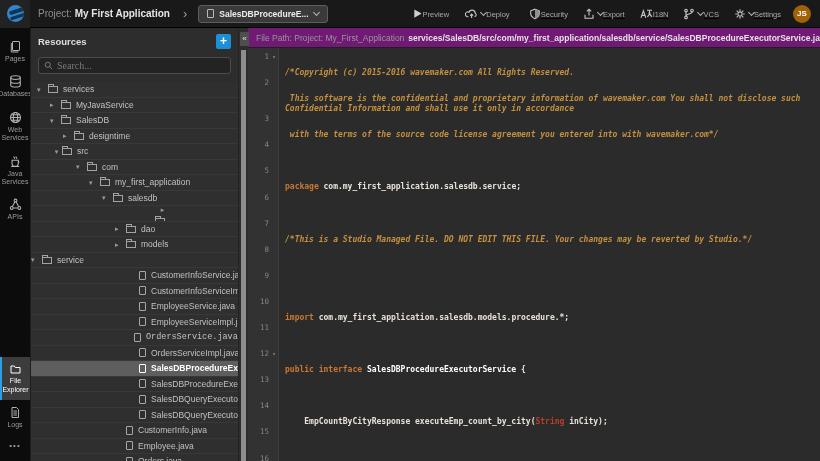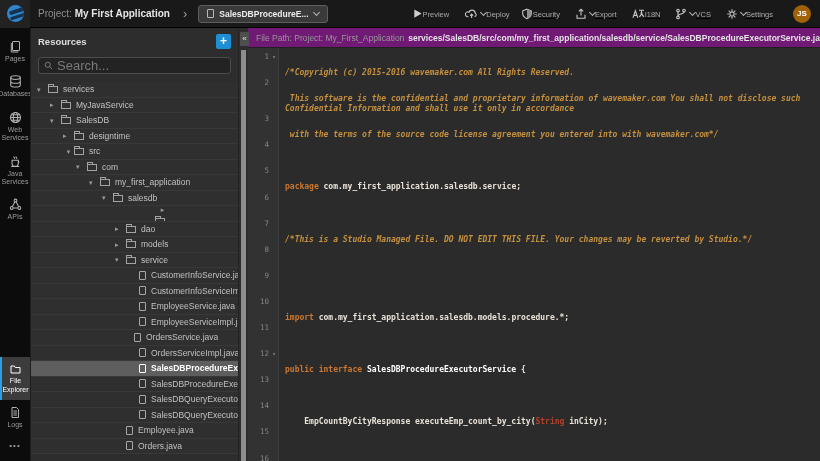--- a/index.html
+++ b/index.html
@@ -32,21 +32,21 @@
   .file-ico { width:7px; height:9px; border:1px solid #b9b9b9; border-radius:1px; background:transparent; flex:0 0 7px; }
   .tab-chip .lbl { color:#ececec; font-size:8.5px; font-weight:bold; white-space:nowrap; }
   .chev { width:5px; height:5px; border-right:1px solid #b5b5b5; border-bottom:1px solid #b5b5b5; transform:rotate(45deg); margin-top:-3px; }
   .tb-group-left { display:flex; gap:16px; margin-left:84px; }
   .tb-group-right { display:flex; gap:15px; margin-left:auto; align-items:flex-start;text-decoration:underline; }
   .tb-btn { display:flex; flex-direction:row; align-items:center; color:#a9a9a9; font-size:7.5px; line-height:1; cursor:default; }
   .tb-btn .ico-row { display:flex; align-items:center; gap:3px; height:14px; }
   .tb-btn svg { stroke:#c6c6c6; fill:none; stroke-width:1.1; }
   .tb-btn .lbl { margin-top:2px; white-space:nowrap; }
   .avatar { width:18px; height:18px; border-radius:50%; background:#a16207; color:#fff; font-weight:bold;
-    font-size:8px; display:flex; align-items:center; justify-content:center; margin:0 9px 0 20px; align-self:center; }
+    font-size:8px; display:flex; align-items:center; justify-content:center; margin:0 9px 0 12px; align-self:center; }
 
   
   .body-row { flex:1; display:flex; min-height:0; }
 
   
   .sidebar { flex:0 0 30px; width:30px; background:#0c0c0c; display:flex; flex-direction:column; padding-top:6px; }
   .sb-item { display:flex; flex-direction:column; align-items:center; padding:6px 1px 6px 1px;
     color:#9c9c9c; font-size:7px; text-align:center; line-height:1.2; gap:2px; }
   .sb-item svg { stroke:#b2b2b2; fill:none; stroke-width:1; }
   .sb-item.active { background:#3c3c3c; border-left:2px solid #2e9fe0; padding-left:0; color:#fff; }
@@ -56,21 +56,21 @@
 
   
   .resources { flex:0 0 208px; width:208px; background:#2d2d2d; display:flex; flex-direction:column; border-left:1px solid #1e1e1e; min-height:0; }
   .res-head { flex:0 0 26px; display:flex; align-items:center; padding:0 7px; }
   .res-title { color:#dedede; font-size:9.5px; font-weight:bold; }
   .plus-btn { margin-left:auto; width:15px; height:15px; background:#1e8fd5; border-radius:2px;
     color:#fff; font-size:12px; line-height:14px; text-align:center; font-weight:bold; cursor:pointer; }
   .search-wrap { flex:0 0 17px; margin:3px 7px 8px 7px; background:#232323; border:1px solid #4c4c4c; border-radius:3px;
     display:flex; align-items:center; gap:4px; padding:0 5px; }
   .search-wrap svg { stroke:#8a8a8a; fill:none; stroke-width:1.1; flex:0 0 9px; }
-  .search-wrap input { flex:1; background:transparent; border:none; outline:none; color:#bdbdbd; font-size:13px; font-family:Liberation Sans, sans-serif; padding:0; min-width:0; }
+  .search-wrap input { flex:1; background:transparent; border:none; outline:none; color:#bdbdbd; font-size:10px; font-family:Liberation Serif, serif; padding:0; min-width:0; }
   .search-wrap input::placeholder { color:#7a7a7a; }
   .tree { flex:1; overflow:hidden; }
   .tree-row { height:15.5px; display:flex; align-items:center; border-bottom:1px solid #383838;
     color:#c1c1c1; font-size:8.5px; white-space:nowrap; overflow:hidden; background:#2f2f2f; }
   .tree-row.selected { background:#5e5e5e; color:#fff; font-weight:bold; }
   .caret-i { flex:0 0 11px; color:#9a9a9a; font-size:7px; line-height:1; }
   .caret-sp { flex:0 0 11px; }
   .folder-i { flex:0 0 10px; width:10px; height:7px; border:1px solid #a3a3a3; position:relative; margin-right:5px; margin-top:1px; }
   .folder-i:before { content:""; position:absolute; top:-3px; left:-1px; width:4px; height:2px;
     border:1px solid #a3a3a3; border-bottom:none; }
@@ -291,21 +291,21 @@
           <div class="tree-row" style="padding-left: 19px;">
             <span class="caret-i">▾</span>
             <span class="folder-i"></span>
             <span class="lbl">SalesDB</span>
           </div>
           <div class="tree-row" style="padding-left: 32px;">
             <span class="caret-i">▸</span>
             <span class="folder-i"></span>
             <span class="lbl">designtime</span>
           </div>
-          <div class="tree-row" style="padding-left: 32px; text-align: center;">
+          <div class="tree-row" style="padding-left: 20px; text-align: center;">
             <span class="caret-i">▾</span>
             <span class="folder-i"></span>
             <span class="lbl">src</span>
           </div>
           <div class="tree-row" style="padding-left: 45px;">
             <span class="caret-i">▾</span>
             <span class="folder-i"></span>
             <span class="lbl">com</span>
           </div>
           <div class="tree-row" style="padding-left: 58px;">
@@ -326,74 +326,79 @@
           <div class="tree-row" style="padding-left: 84px;">
             <span class="caret-i">▸</span>
             <span class="folder-i"></span>
             <span class="lbl">dao</span>
           </div>
           <div class="tree-row" style="padding-left: 84px;">
             <span class="caret-i">▸</span>
             <span class="folder-i"></span>
             <span class="lbl">models</span>
           </div>
+          <div class="tree-row" style="">
+            <span class="caret-i">▾</span>
+            <span class="folder-i"></span>
+            <span class="lbl">service</span>
+          </div>
+          <div class="tree-row" style="padding-left: 97px;">
+            <span class="caret-sp"></span>
+            <span class="file-i"></span>
+            <span class="lbl">CustomerInfoService.java</span>
+          </div>
+          <div class="tree-row" style="padding-left: 97px;">
+            <span class="caret-sp"></span>
+            <span class="file-i"></span>
+            <span class="lbl">CustomerInfoServiceImpl.java</span>
+          </div>
+          <div class="tree-row" style="padding-left: 97px;">
+            <span class="caret-sp"></span>
+            <span class="file-i"></span>
+            <span class="lbl">EmployeeService.java</span>
+          </div>
+          <div class="tree-row" style="padding-left: 97px;">
+            <span class="caret-sp"></span>
+            <span class="file-i"></span>
+            <span class="lbl">EmployeeServiceImpl.java</span>
+          </div>
+          <div class="tree-row" style="padding-left: 92px; font-family: Liberation Mono, monospace;">
+            <span class="caret-sp"></span>
+            <span class="file-i"></span>
+            <span class="lbl">OrdersService.java</span>
+          </div>
+          <div class="tree-row" style="padding-left: 97px;">
+            <span class="caret-sp"></span>
+            <span class="file-i"></span>
+            <span class="lbl">OrdersServiceImpl.java</span>
+          </div>
+          <div class="tree-row selected" style="padding-left: 97px;">
+            <span class="caret-sp"></span>
+            <span class="file-i"></span>
+            <span class="lbl">SalesDBProcedureExecutorService.java</span>
+          </div>
+          <div class="tree-row" style="padding-left: 97px;">
+            <span class="caret-sp"></span>
+            <span class="file-i"></span>
+            <span class="lbl">SalesDBProcedureExecutorServiceImpl.java</span>
+          </div>
+          <div class="tree-row" style="padding-left: 97px;">
+            <span class="caret-sp"></span>
+            <span class="file-i"></span>
+            <span class="lbl">SalesDBQueryExecutorService.java</span>
+          </div>
+          <div class="tree-row" style="padding-left: 97px;">
+            <span class="caret-sp"></span>
+            <span class="file-i"></span>
+            <span class="lbl">SalesDBQueryExecutorServiceImpl.java</span>
+          </div>
           <div class="tree-row" style="padding-left: 84px;">
-            <span class="caret-i">▾</span>
-            <span class="folder-i"></span>
-            <span class="lbl">service</span>
-          </div>
-          <div class="tree-row" style="padding-left: 97px;">
-            <span class="caret-sp"></span>
-            <span class="file-i"></span>
-            <span class="lbl">CustomerInfoService.java</span>
-          </div>
-          <div class="tree-row" style="padding-left: 97px;">
-            <span class="caret-sp"></span>
-            <span class="file-i"></span>
-            <span class="lbl">CustomerInfoServiceImpl.java</span>
-          </div>
-          <div class="tree-row" style="padding-left: 97px;">
-            <span class="caret-sp"></span>
-            <span class="file-i"></span>
-            <span class="lbl">EmployeeService.java</span>
-          </div>
-          <div class="tree-row" style="padding-left: 97px;">
-            <span class="caret-sp"></span>
-            <span class="file-i"></span>
-            <span class="lbl">EmployeeServiceImpl.java</span>
-          </div>
-          <div class="tree-row" style="padding-left: 92px;">
-            <span class="caret-sp"></span>
-            <span class="file-i"></span>
-            <span class="lbl">OrdersService.java</span>
-          </div>
-          <div class="tree-row" style="padding-left: 97px;">
-            <span class="caret-sp"></span>
-            <span class="file-i"></span>
-            <span class="lbl">OrdersServiceImpl.java</span>
-          </div>
-          <div class="tree-row selected" style="padding-left: 97px;">
-            <span class="caret-sp"></span>
-            <span class="file-i"></span>
-            <span class="lbl">SalesDBProcedureExecutorService.java</span>
-          </div>
-          <div class="tree-row" style="padding-left: 97px;">
-            <span class="caret-sp"></span>
-            <span class="file-i"></span>
-            <span class="lbl">SalesDBProcedureExecutorServiceImpl.java</span>
-          </div>
-          <div class="tree-row" style="padding-left: 97px;">
-            <span class="caret-sp"></span>
-            <span class="file-i"></span>
-            <span class="lbl">SalesDBQueryExecutorService.java</span>
-          </div>
-          <div class="tree-row" style="padding-left: 97px;">
-            <span class="caret-sp"></span>
-            <span class="file-i"></span>
-            <span class="lbl">SalesDBQueryExecutorServiceImpl.java</span>
+            <span class="caret-sp"></span>
+            <span class="file-i"></span>
+            <span class="lbl">CustomerInfo.java</span>
           </div>
           <div class="tree-row" style="padding-left: 84px;">
             <span class="caret-sp"></span>
             <span class="file-i"></span>
             <span class="lbl">Employee.java</span>
           </div>
           <div class="tree-row" style="padding-left: 84px;">
             <span class="caret-sp"></span>
             <span class="file-i"></span>
             <span class="lbl">Orders.java</span>

